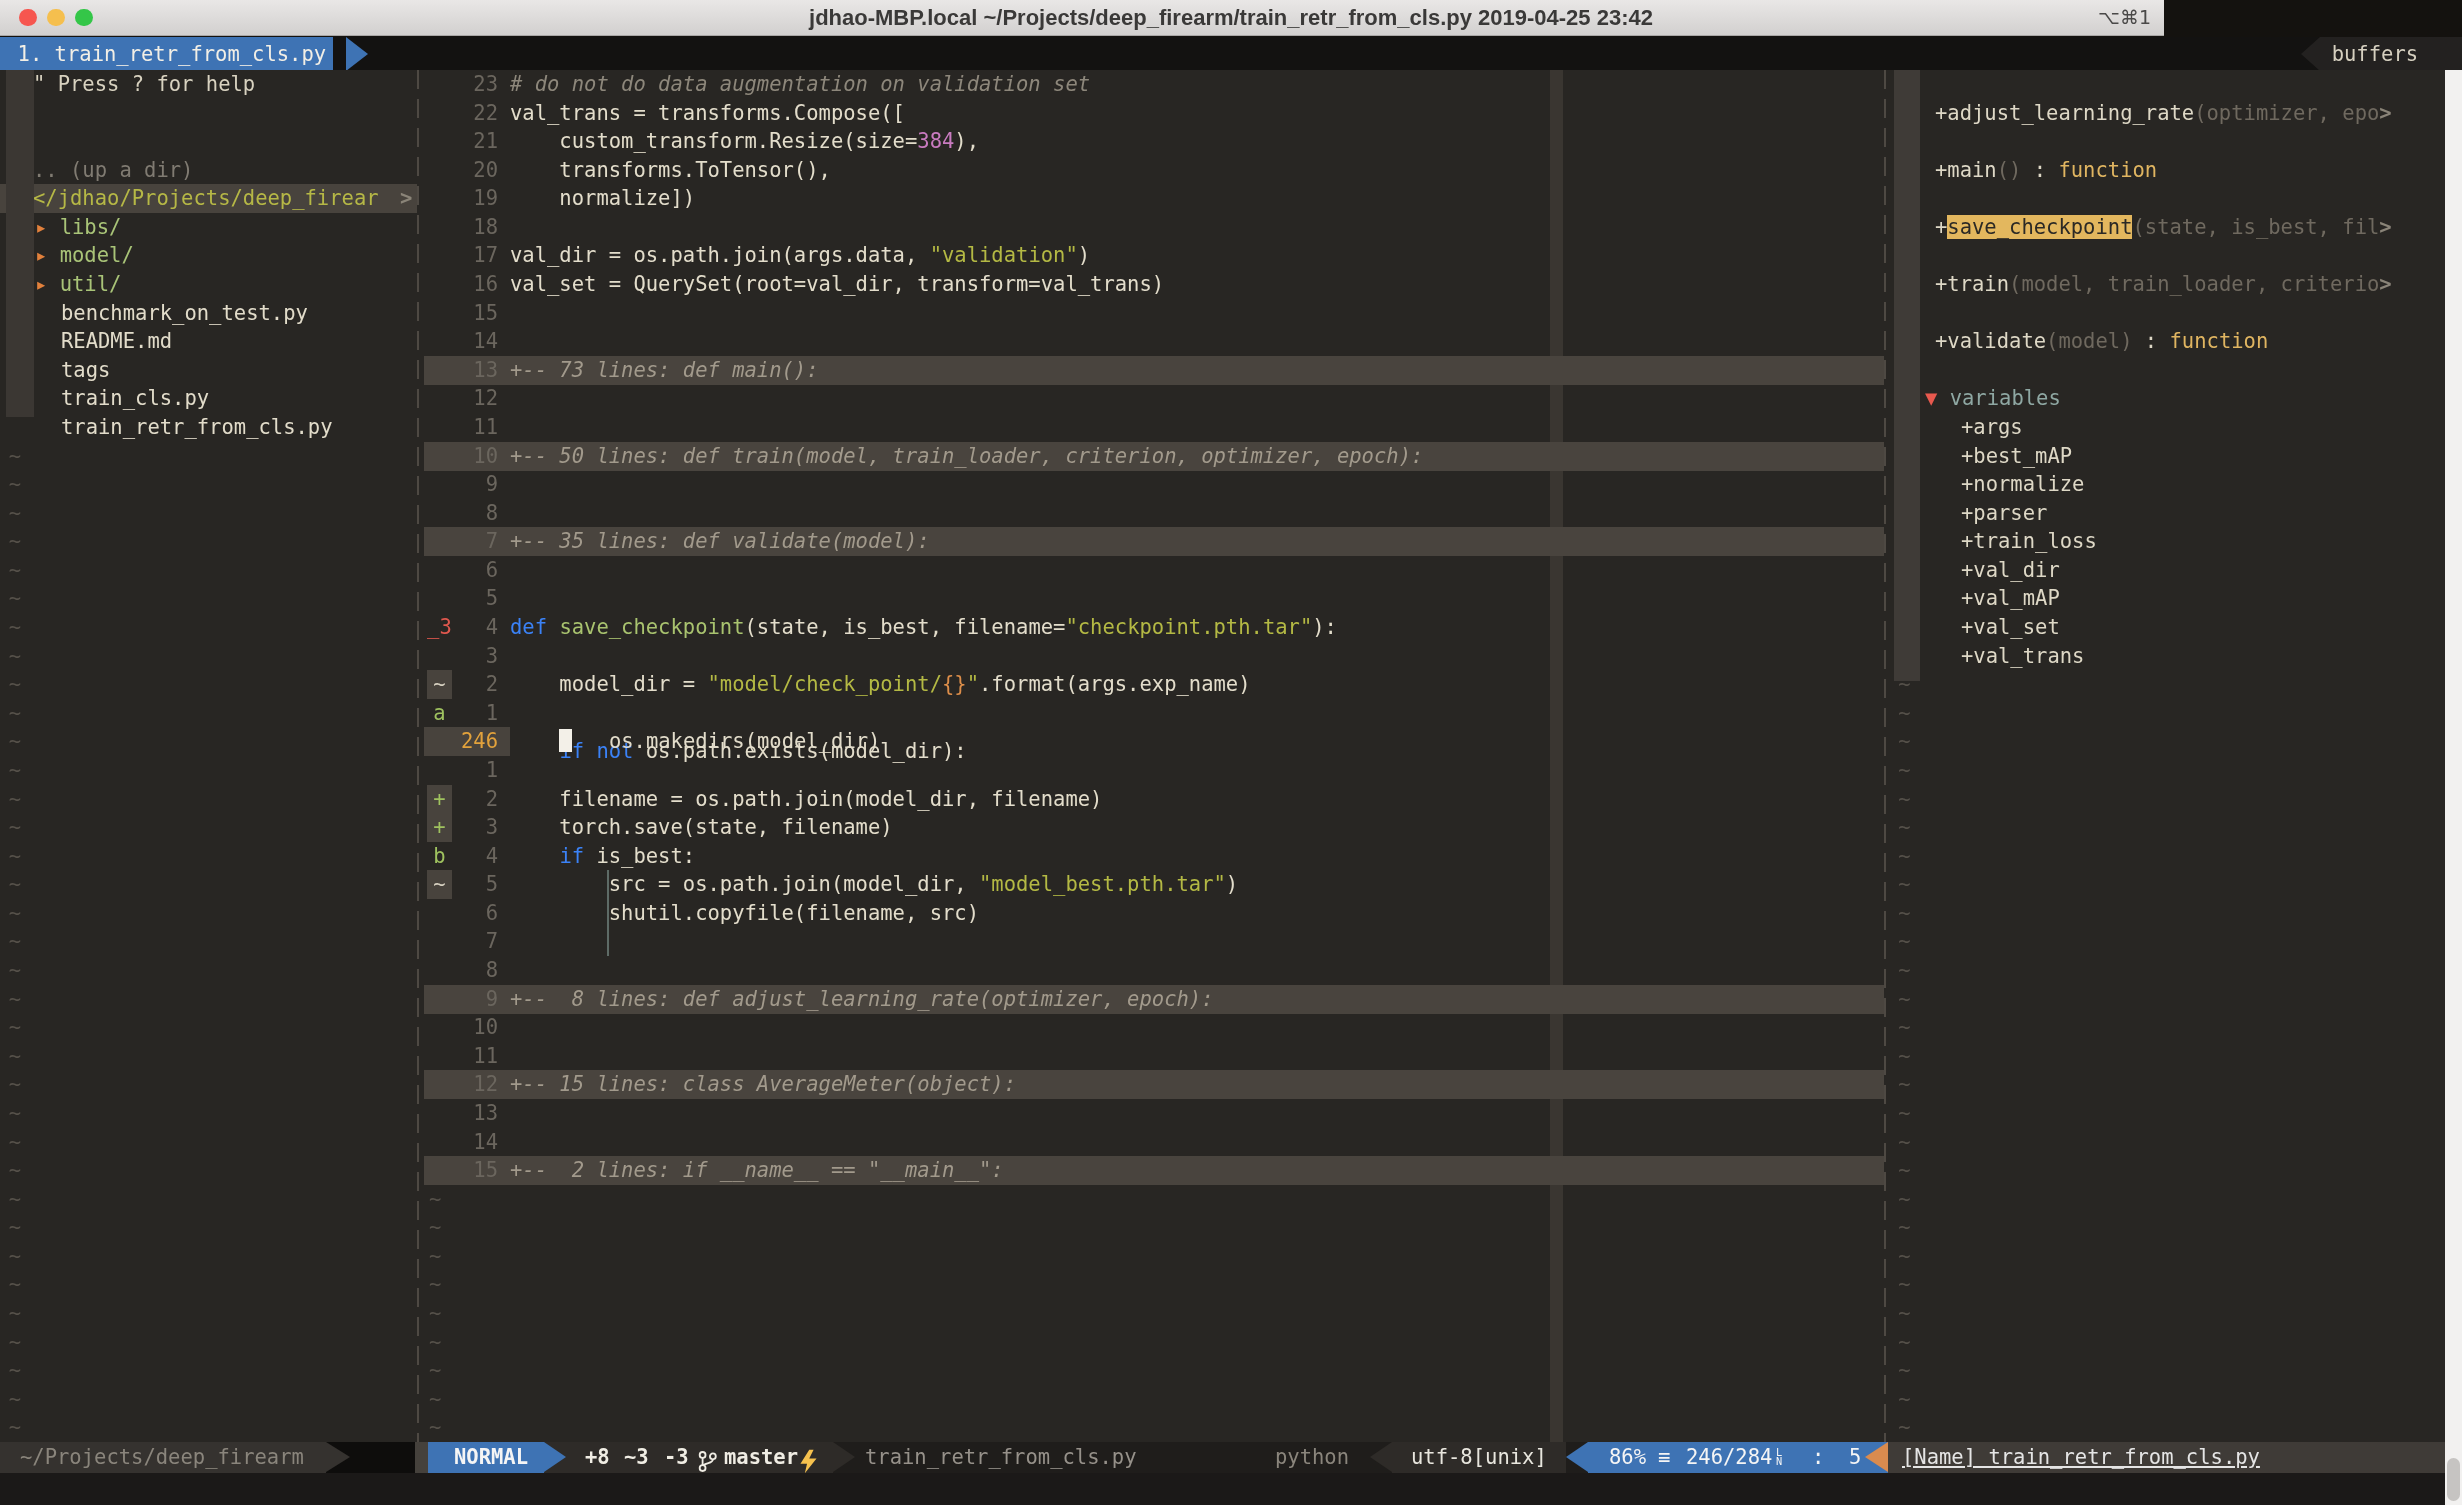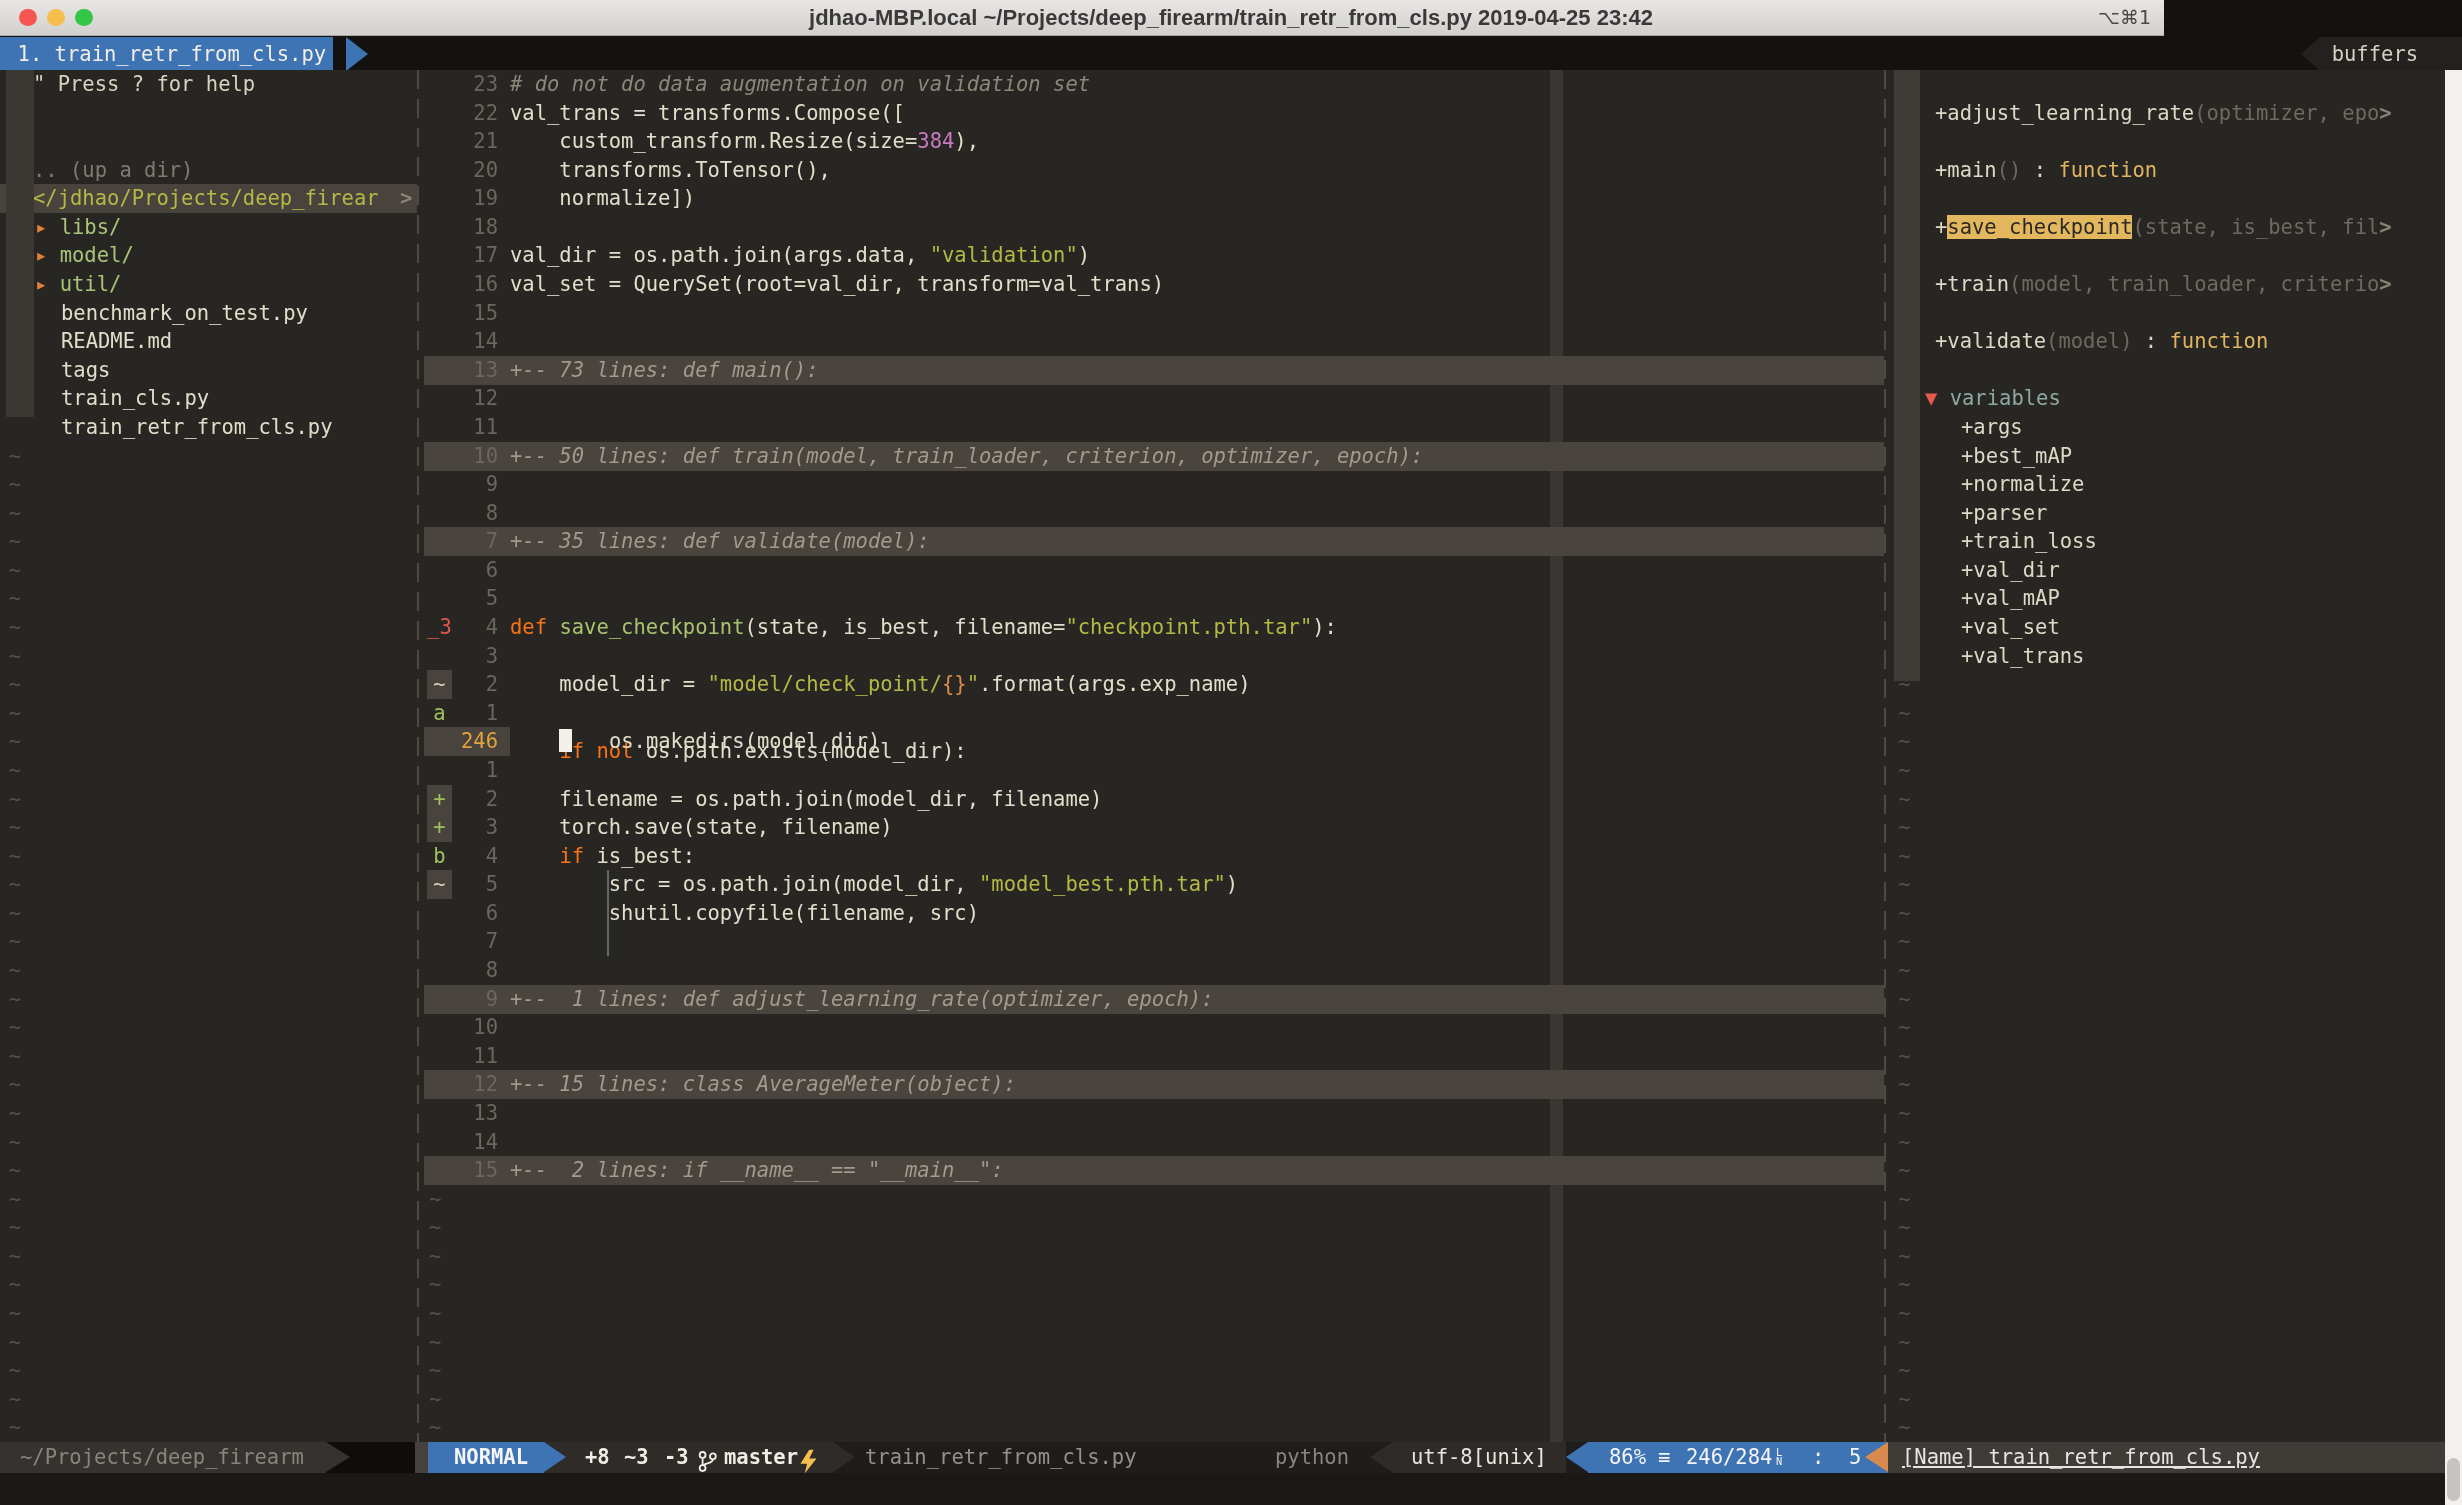--- a/index.html
+++ b/index.html
@@ -55,21 +55,21 @@
   .numcell-cur{position:absolute;left:0;width:86px;height:29px;background:#48433d;}
   .sign{position:absolute;left:2.9px;width:25px;text-align:center;}
   .signbg{background:#48433d;}
   .sign-add{color:#9fc25f;}
   .sign-chg{color:#d8d2c2;}
   .sign-mark{color:#9fc25f;}
   .sign-red{color:#e0584e;}
   .code-text{position:absolute;left:86px;}
   .tok-n{color:#e3ddcb;}
   .tok-c{color:#8d877b;font-style:italic;}
-  .tok-k{color:#f97316;}
+  .tok-k{color:#3b82f6;}
   .tok-f{color:#a9c36f;}
   .tok-s{color:#b4b944;}
   .tok-num{color:#c97bc0;}
   .tok-o{color:#dd8e4a;}
   .fold-text{color:#a29a8c;font-style:italic;}
   .cursor-block{display:inline-block;width:12.5px;height:23px;background:#f3f0e8;vertical-align:-4.4px;}
   .indent-guide{position:absolute;left:183px;width:1.5px;height:57px;background:#5e6b66;}
   
   #tagbar-win{position:absolute;left:1888px;top:0;width:557px;height:1272px;}
   #tagbar-scrollthumb{position:absolute;left:1894px;top:0;width:26px;height:611px;background:#3f3b37;}
@@ -226,21 +226,21 @@
         <div class="row code-text" style="top: 772px; left: 86px;"><span class="tok-n">    </span><span class="tok-k">if</span><span class="tok-n"> is_best:</span></div>
         <div class="row sign sign-chg signbg" style="top: 800px; left: 2.9px; width: 25px;">~</div>
         <div class="row num" style="top: 800px; left: 25px; width: 49px;"> 5</div>
         <div class="indent-guide" style="top: 800px;"></div>
         <div class="row code-text" style="top: 800px; left: 86px;"><span class="tok-n">        src = os.path.join(model_dir, </span><span class="tok-s">"model_best.pth.tar"</span><span class="tok-n">)</span></div>
         <div class="row num" style="top: 829px; left: 25px; width: 49px;"> 6</div>
         <div class="indent-guide" style="top: 829px;"></div>
         <div class="row code-text" style="top: 829px; left: 86px;"><span class="tok-n">        shutil.copyfile(filename, src)</span></div>
         <div class="row num" style="top: 857px; left: 25px; width: 49px;"> 7</div>
         <div class="row num" style="top: 886px; left: 25px; width: 49px;"> 8</div>
-        <div class="row fold-row" style="top: 915px; left: 0px;"><span class="num" style="position: absolute; left: 25px; width: 49px;"> 9</span><span class="fold-text" style="position: absolute; left: 86px;">+--  1 lines: def adjust_learning_rate(optimizer, epoch):</span></div>
+        <div class="row fold-row" style="top: 915px; left: 0px;"><span class="num" style="position: absolute; left: 25px; width: 49px;"> 9</span><span class="fold-text" style="position: absolute; left: 86px;">+--  8 lines: def adjust_learning_rate(optimizer, epoch):</span></div>
         <div class="row num" style="top: 943px; left: 25px; width: 49px;">10</div>
         <div class="row num" style="top: 972px; left: 25px; width: 49px;">11</div>
         <div class="row fold-row" style="top: 1000px; left: 0px;"><span class="num" style="position: absolute; left: 25px; width: 49px;">12</span><span class="fold-text" style="position: absolute; left: 86px;">+-- 15 lines: class AverageMeter(object):</span></div>
         <div class="row num" style="top: 1029px; left: 25px; width: 49px;">13</div>
         <div class="row num" style="top: 1058px; left: 25px; width: 49px;">14</div>
         <div class="row fold-row" style="top: 1086px; left: 0px;"><span class="num" style="position: absolute; left: 25px; width: 49px;">15</span><span class="fold-text" style="position: absolute; left: 86px;">+--  2 lines: if __name__ == "__main__":</span></div>
         <div class="row tilde" style="top: 1115px; left: 5.1px;">~</div>
         <div class="row tilde" style="top: 1143px; left: 5.1px;">~</div>
         <div class="row tilde" style="top: 1172px; left: 5.1px;">~</div>
         <div class="row tilde" style="top: 1200px; left: 5.1px;">~</div>

